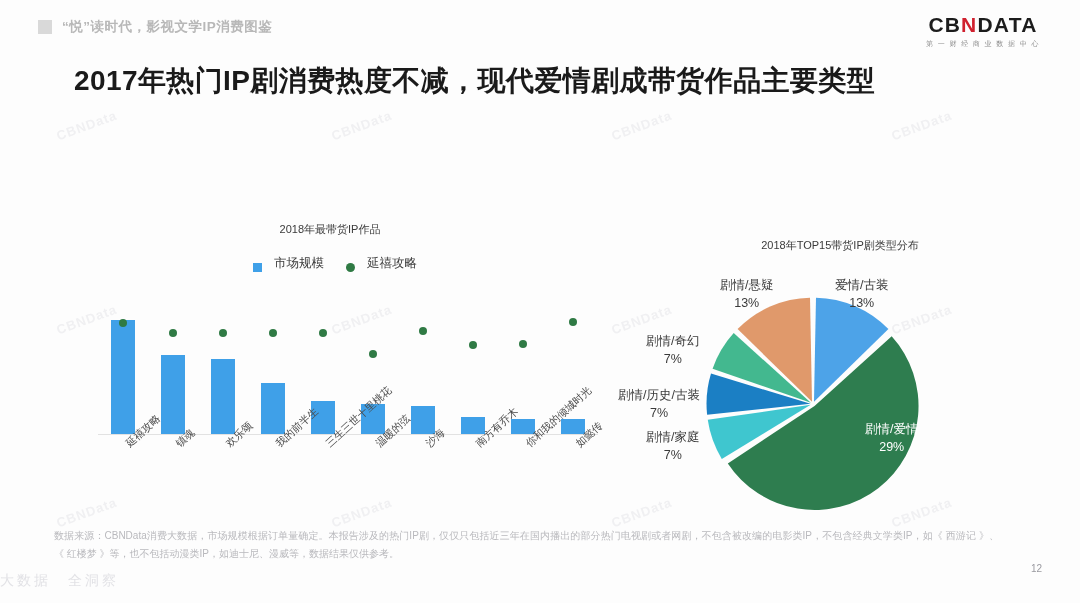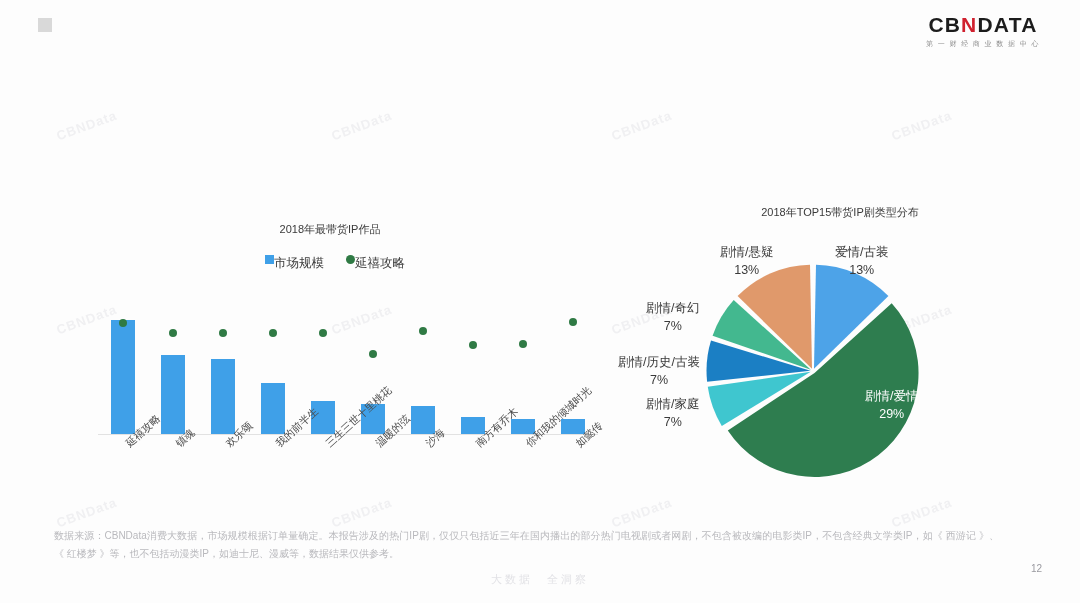--- a/index.html
+++ b/index.html
@@ -32,28 +32,28 @@
   
   .title{position:absolute;left:74px;top:62px;font-size:28px;font-weight:700;
          color:#1a1a1a;letter-spacing:.4px;white-space:nowrap;}
 
   
   .para{position:absolute;left:74px;top:148px;width:930px;
         font-size:15.5px;line-height:1.95;color:#2f2f2f;text-align:justify;}
 
   
   .chart-l{position:absolute;left:60px;top:222px;width:560px;height:290px;}
-  .chart-r{position:absolute;left:630px;top:205px;width:420px;height:290px;}
+  .chart-r{position:absolute;left:630px;top:238px;width:420px;height:290px;}
 
   .ct{font-size:11px;color:#3a3a3a;text-align:center;}
   .chart-l .ct{margin-left:-20px;}
 
   .legend{display:flex;justify-content:center;gap:22px;margin-top:18px;
           font-size:12.5px;color:#3c3c3c;margin-left:-10px;}
-  .lg{display:flex;align-items:flex-start;gap:0;}
+  .lg{display:flex;align-items:flex-end;gap:12px;}
   .lg-sq{width:9px;height:9px;background:#3fa0e8;}
   .lg-dot{width:9px;height:9px;border-radius:50%;background:#2f7a44;}
 
   
   .plot{position:absolute;left:38px;top:58px;width:500px;height:155px;}
   .axis{position:absolute;left:0;right:0;bottom:0;height:1px;background:#e2e2e2;}
   .cols{position:absolute;inset:0;display:flex;align-items:flex-end;}
   .col{flex:1;position:relative;height:100%;display:flex;
        align-items:flex-end;justify-content:center;}
   .bar{width:24px;background:#3fa0e8;}
@@ -67,22 +67,22 @@
   
   .pie-wrap{position:absolute;left:58px;top:48px;width:250px;height:230px;}
   .pie-svg{position:absolute;left:0;top:0;}
   .plabel{position:absolute;font-size:12.5px;color:#3a3a3a;text-align:center;
           line-height:1.45;white-space:nowrap;}
   .plabel.inside{color:#ffffff;}
 
   
   .note{position:absolute;left:54px;top:527px;width:945px;
         font-size:10px;line-height:1.75;color:#b9b9bd;text-align:justify;}
-  .fbrand{position:absolute;left:0;right:0;top:572px;text-align:center;
-          font-size:11px;color:#e2e2e6;letter-spacing:3px;}
+  .fbrand{position:absolute;left:0;right:0;top:572px;text-align:left;
+          font-size:14px;color:#e2e2e6;letter-spacing:3px;}
   .pg{position:absolute;right:38px;top:563px;font-size:10px;color:#9a9aa0;}
 </style>
 </head>
 <body>
 
 <div class="slide">
 
   <div class="wm" style="left:55px;top:118px;">CBNData</div>
   <div class="wm" style="left:330px;top:118px;">CBNData</div>
   <div class="wm" style="left:610px;top:118px;">CBNData</div>
@@ -91,27 +91,29 @@
   <div class="wm" style="left:330px;top:312px;">CBNData</div>
   <div class="wm" style="left:610px;top:312px;">CBNData</div>
   <div class="wm" style="left:890px;top:312px;">CBNData</div>
   <div class="wm" style="left:55px;top:505px;">CBNData</div>
   <div class="wm" style="left:330px;top:505px;">CBNData</div>
   <div class="wm" style="left:610px;top:505px;">CBNData</div>
   <div class="wm" style="left:890px;top:505px;">CBNData</div>
 
   <div class="hdr">
     <span class="hdr-sq"></span>
+    <span class="hdr-txt">“悦”读时代，影视文学IP消费图鉴</span>
   </div>
 
   <div class="logo">
     <div class="logo-main"><span>CB</span><span class="red">N</span><span>DATA</span></div>
     <div class="logo-sub">第 一 财 经 商 业 数 据 中 心</div>
   </div>
 
+  <div class="title">2017年热门IP剧消费热度不减，现代爱情剧成带货作品主要类型</div>
 
 
   <div class="chart-l">
     <div class="ct">2018年最带货IP作品</div>
     <div class="legend">
       <span class="lg">
         <span class="lg-sq"></span>
         <span>市场规模</span>
       </span>
       <span class="lg">

